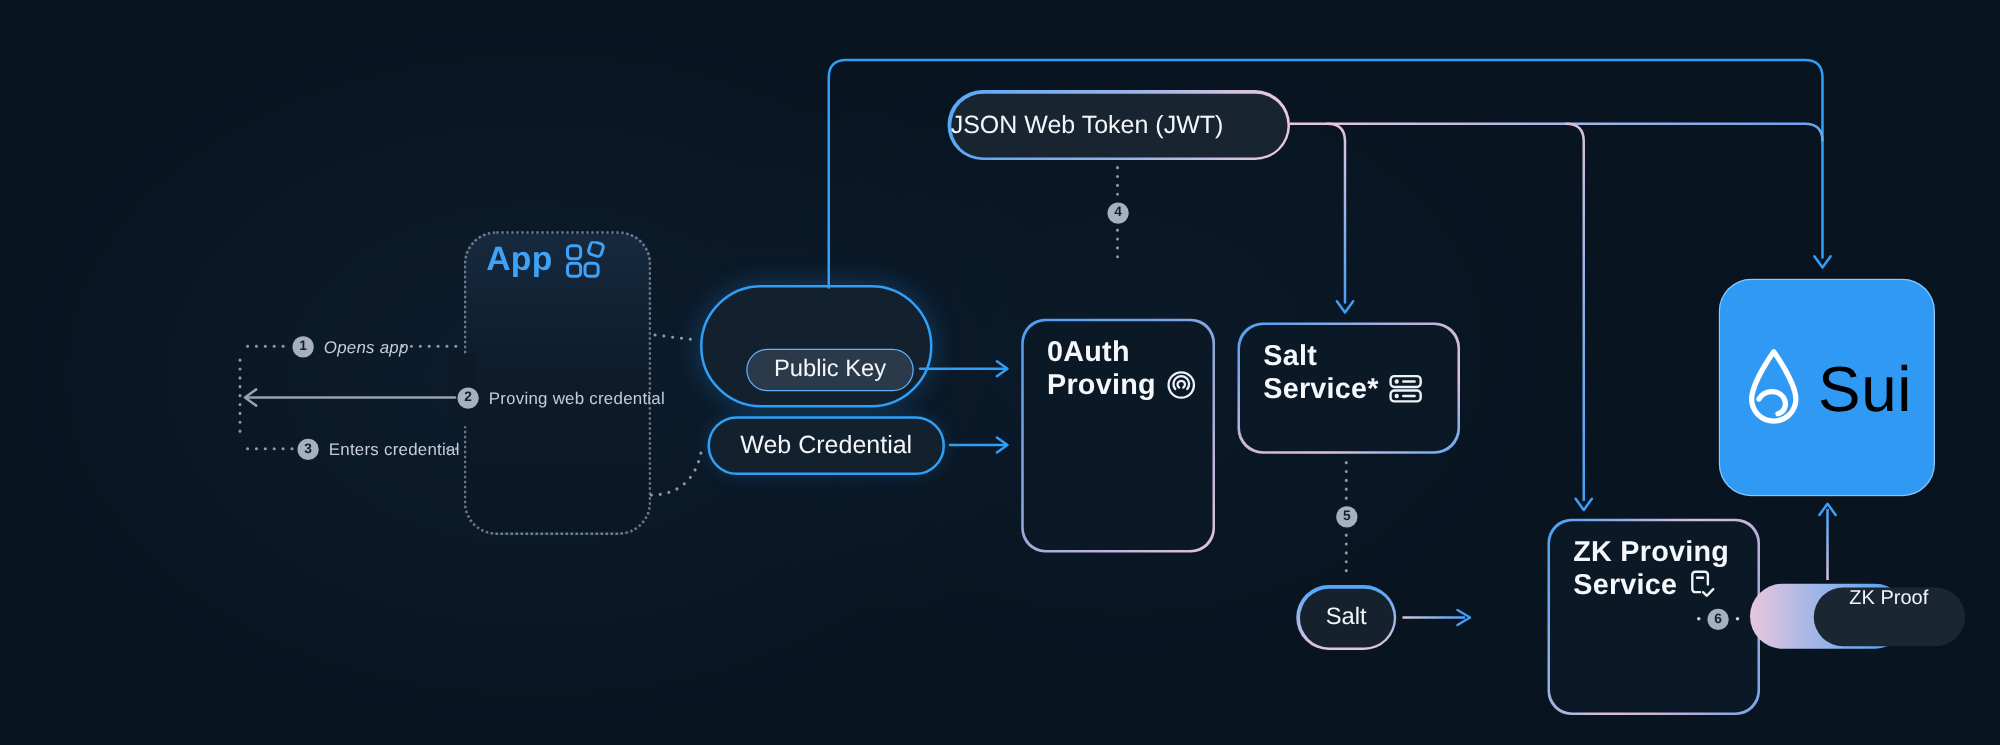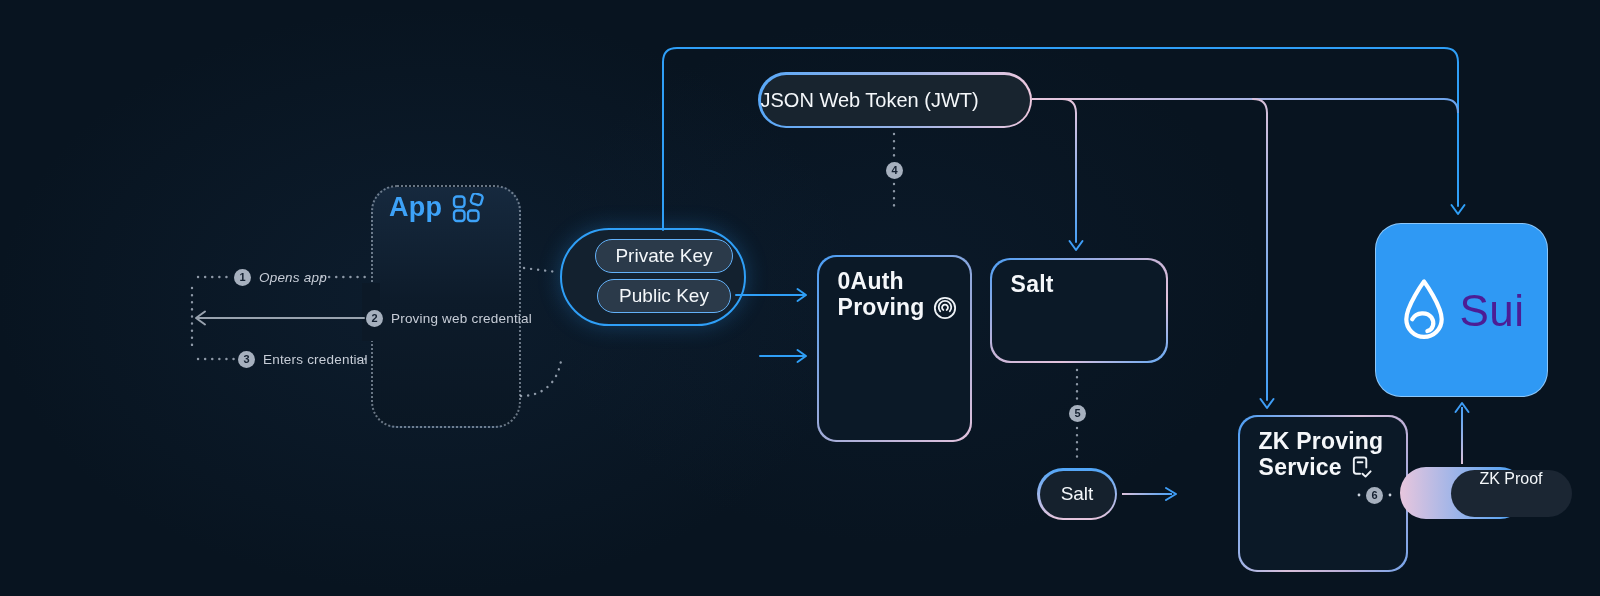--- a/index.html
+++ b/index.html
@@ -87,21 +87,21 @@
   .proof-pill{left:1400px; top:467px; width:126px; height:52px; border-radius:26px; padding:2.5px;
        background:linear-gradient(90deg,#e8c6dd 0%,#3f9ef7 100%);}
   .proof-pill .inner{border-radius:24px; background:#1b2633; display:flex; align-items:flex-start; justify-content:center;
        color:#f4f7fa; font-size:16px; font-weight:500;margin-left:48px;}
   
   .sui-box{
     left:1375px; top:223px; width:173px; height:174px; border-radius:26px;
     background:#2f99f4; border:1px solid rgba(255,255,255,.45); box-sizing:border-box;
     display:flex; align-items:center; justify-content:center; gap:9px; z-index:2;
   }
-  .sui-word{color:#4c1d95; font-size:44px; font-weight:500; letter-spacing:.5px; margin-top:2px;}
+  .sui-word{color:#000000; font-size:51px; font-weight:500; letter-spacing:.5px; margin-top:2px;}
   
   .overlay{left:0; top:0; z-index:3; pointer-events:none;}
 </style>
 </head>
 <body>
 
 <div class="canvas">
 
 
   <div class="abs app-box"></div>
@@ -112,28 +112,28 @@
       <g fill="none" stroke="#3da2f8" stroke-width="2.4" stroke-linejoin="round">
         <rect x="2" y="3.5" width="10.5" height="10.5" rx="3"></rect>
         <rect x="2" y="17.5" width="10.5" height="10.5" rx="3"></rect>
         <rect x="16" y="17.5" width="10.5" height="10.5" rx="3"></rect>
         <rect x="19.5" y="1" width="10.5" height="10.5" rx="3" transform="rotate(18 24.75 6.25)"></rect>
       </g>
     </svg>
   </div>
 
   <div class="abs keys-group">
-    <div class="key-pill key-private">
-      <span>Private Key</span>
-    </div>
     <div class="key-pill key-public">
       <span>Public Key</span>
     </div>
   </div>
 
+  <div class="abs wc-pill">
+    <span>Web Credential</span>
+  </div>
 
   <div class="gwrap jwt">
     <div class="inner">
       <span>JSON Web Token (JWT)</span>
     </div>
   </div>
 
   <div class="gwrap oauth">
     <div class="inner">
       <div class="box-title">
@@ -149,20 +149,32 @@
           </svg>
         </div>
       </div>
     </div>
   </div>
 
   <div class="gwrap saltsvc">
     <div class="inner">
       <div class="box-title">
         <div>Salt</div>
+        <div class="trow">
+          <span>Service*</span>
+          <svg width="27" height="24" viewBox="0 0 28 24">
+            <g fill="none" stroke="#eef2f6" stroke-width="2" stroke-linecap="round">
+              <rect x="1.5" y="1.5" width="25" height="9" rx="3.2"></rect>
+              <rect x="1.5" y="13.5" width="25" height="9" rx="3.2"></rect>
+              <circle cx="6.6" cy="6" r="0.8" fill="#eef2f6"></circle>
+              <circle cx="6.6" cy="18" r="0.8" fill="#eef2f6"></circle>
+              <path d="M12 6 h9.5 M12 18 h9.5"></path>
+            </g>
+          </svg>
+        </div>
       </div>
     </div>
   </div>
 
   <div class="gwrap salt-pill">
     <div class="inner">
       <span>Salt</span>
     </div>
   </div>
 

